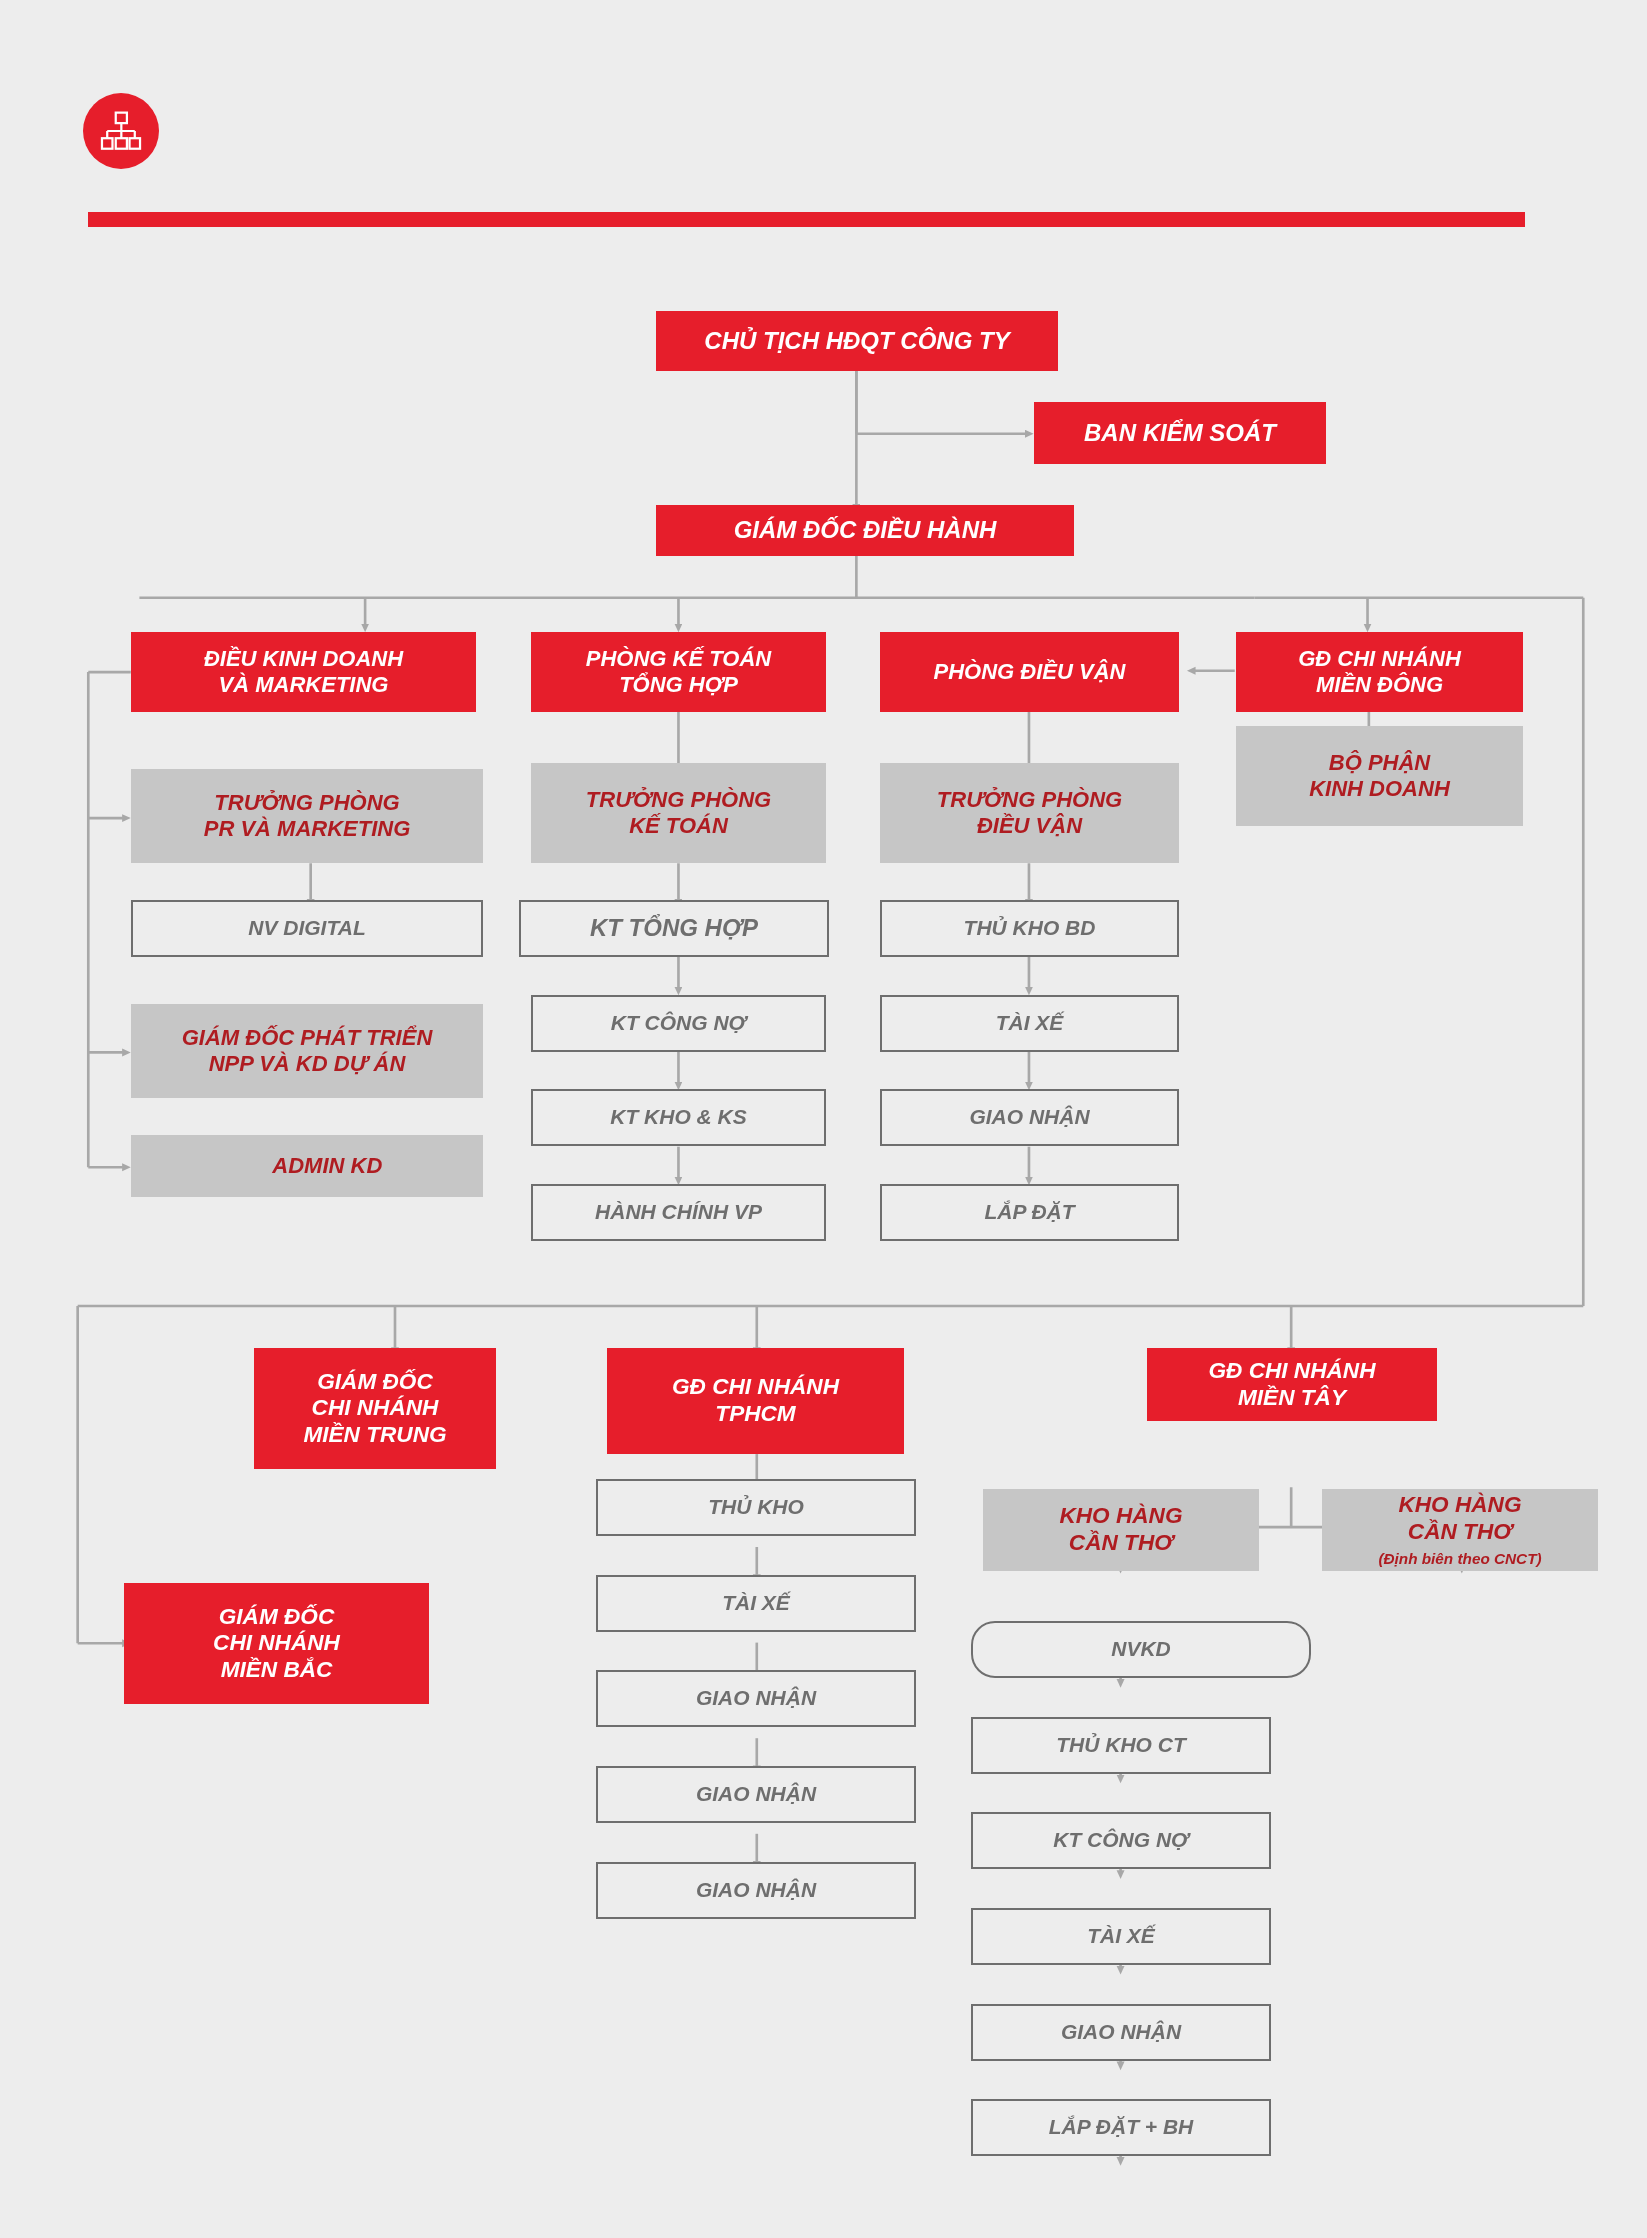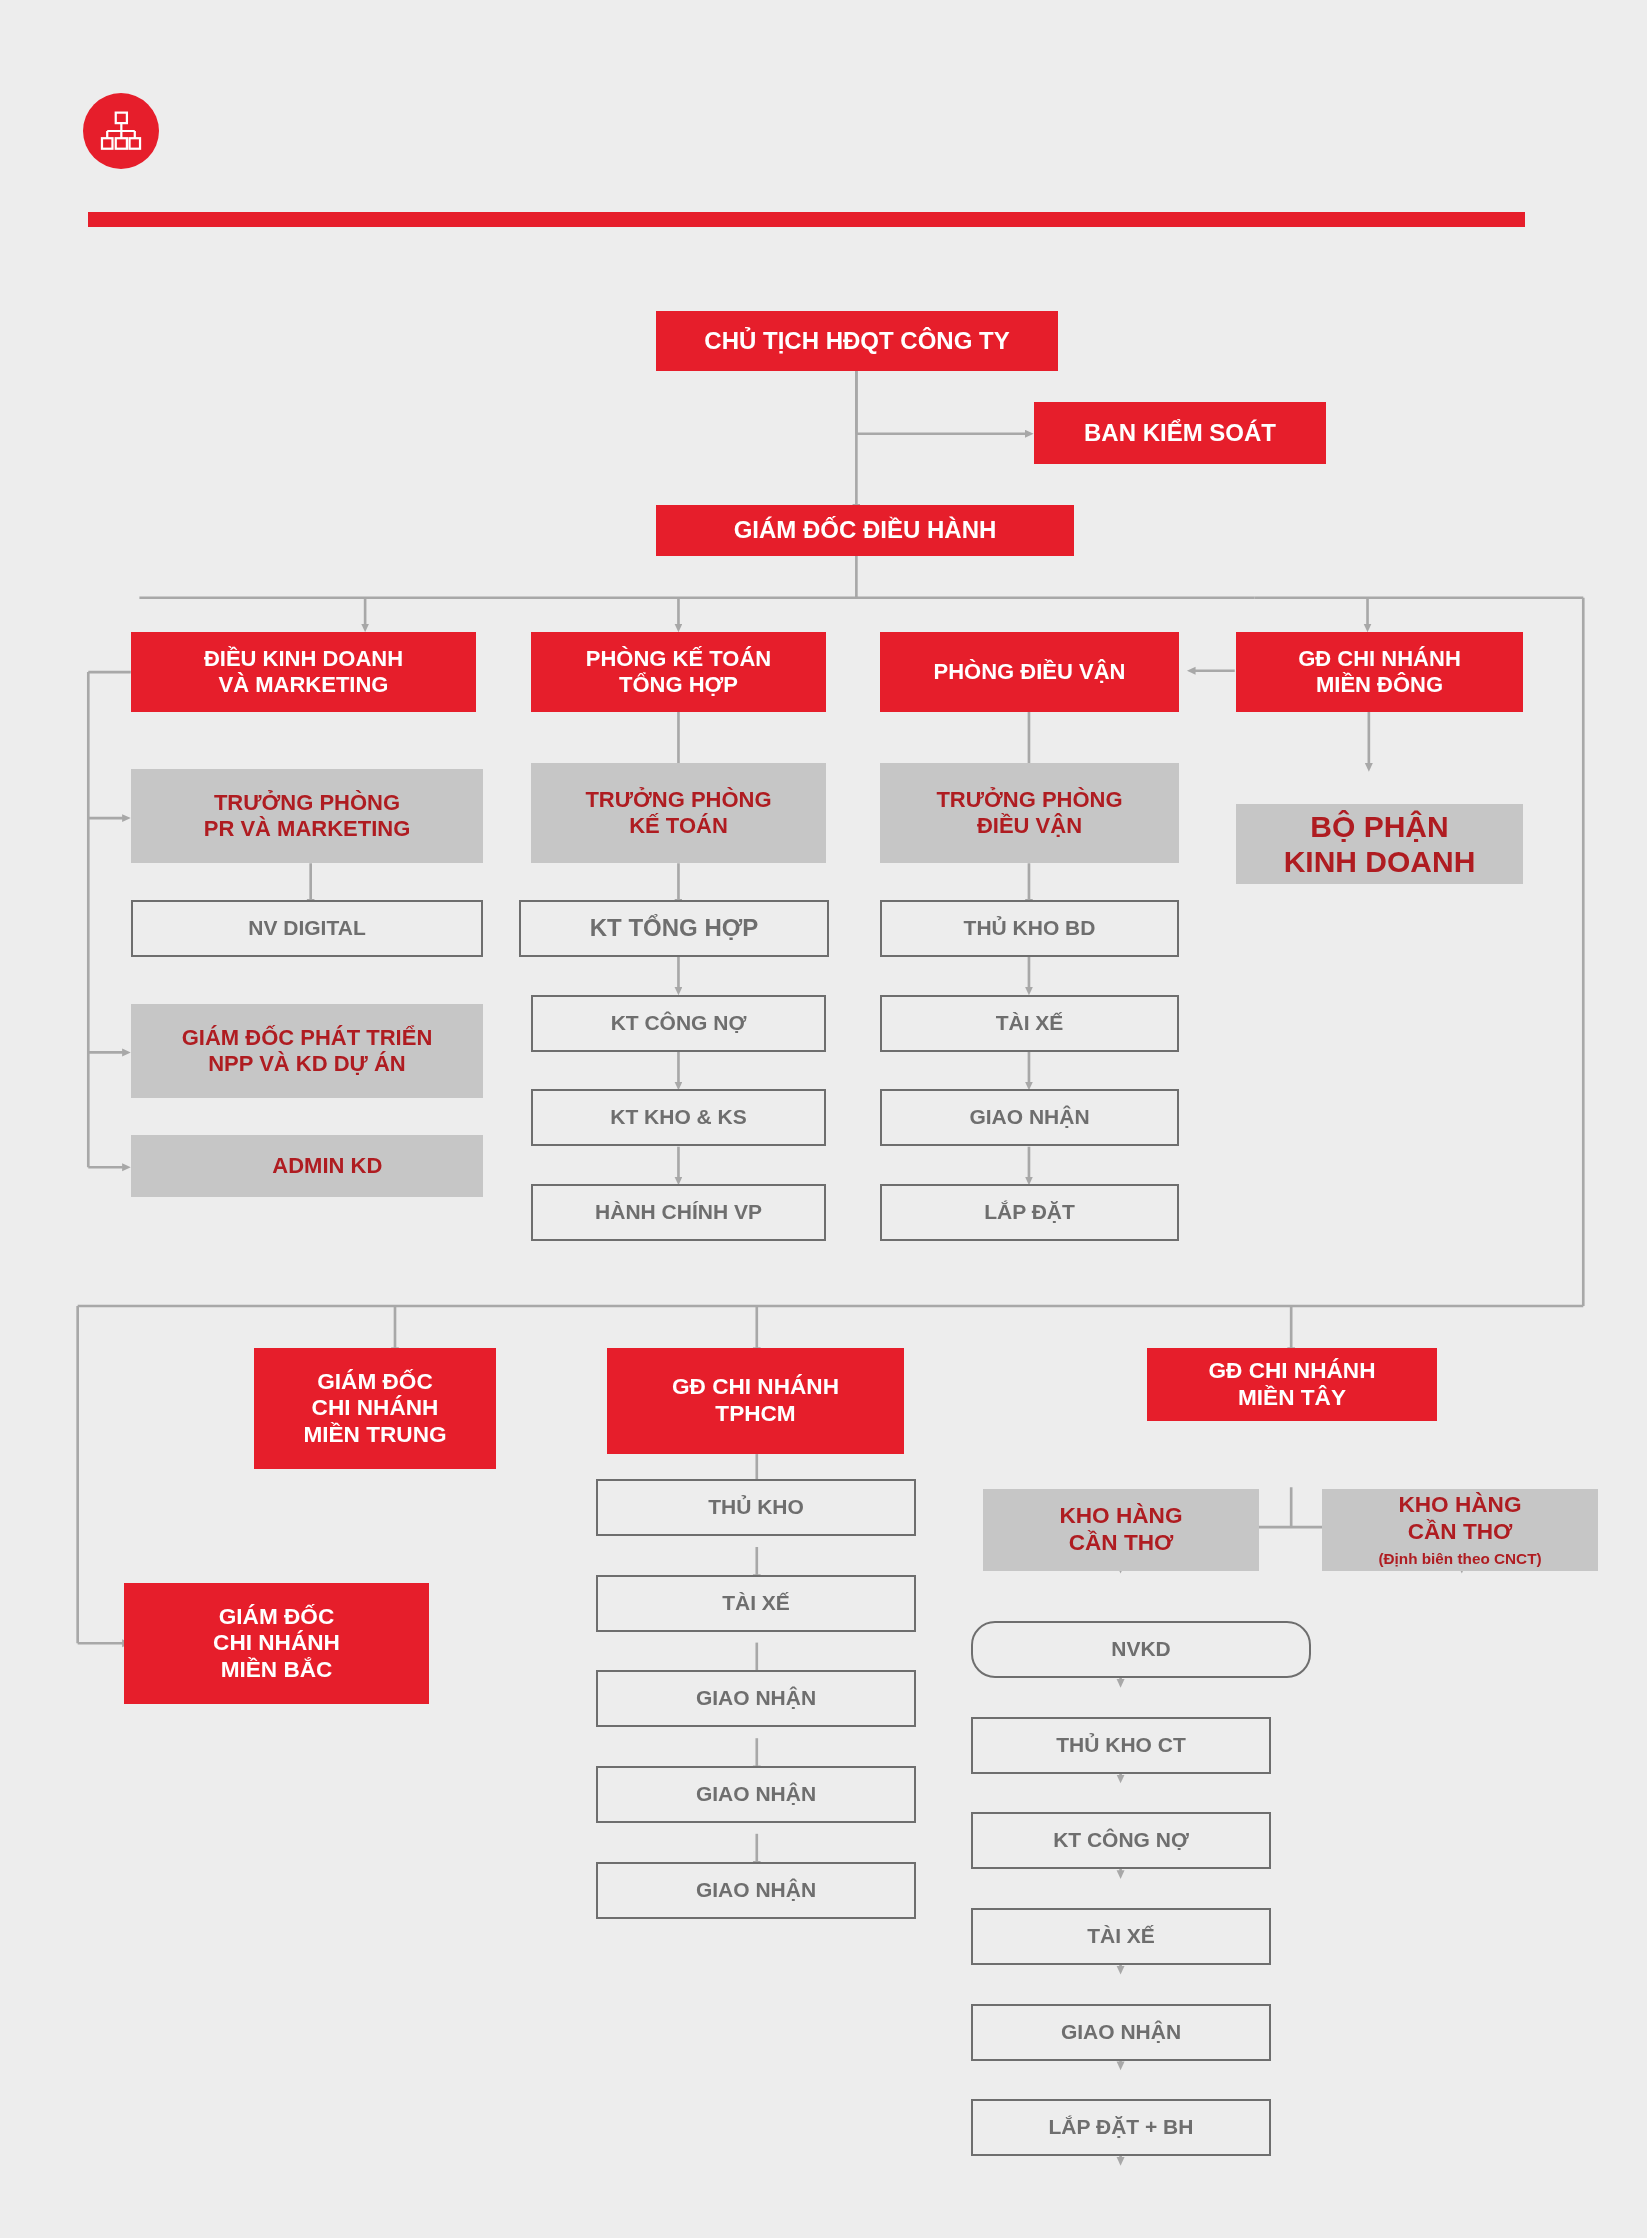--- a/index.html
+++ b/index.html
@@ -35,20 +35,21 @@
   #wires { position:absolute; left:0; top:0; width:1647px; height:2239px; pointer-events:none; }
 
   
   .node {
     position:absolute;
     display:flex; align-items:center; justify-content:center;
     text-align:center;
     font-weight:bold;
     line-height:1.18;
     padding:2.7px 5.3px;
+    font-style:italic;
   }
   .n-red   { background:#E61E2B; color:#FFFFFF; }
   .n-gray  { background:#C6C6C6; color:#AF1C21; }
   .n-white { background:#EDEDED; color:#6E6E6E; border:2.7px solid #6E6E6E; }
 
   .sub-caption { display:block; font-size:15.3px; font-weight:bold; margin-top:4px; }
 </style>
 </head>
 <body>
 
@@ -234,21 +235,21 @@
 </div>
 
 <div class="node n-white" style="left:880px; top:1089px; width:299px; height:57px; font-size:21px;">
   <span>GIAO NHẬN</span>
 </div>
 
 <div class="node n-white" style="left:880px; top:1184px; width:299px; height:57px; font-size:21px;">
   <span>LẮP ĐẶT</span>
 </div>
 
-<div class="node n-gray" style="left:1236px; top:804px; width:287px; height:80px; font-size:30px; white-space:pre-line;">
+<div class="node n-gray" style="left:1236px; top:726px; width:287px; height:100px; font-size:22px; white-space:pre-line;">
   <span>BỘ PHẬN
 KINH DOANH</span>
 </div>
 
 <div class="node n-red" style="left:254px; top:1348px; width:242px; height:121px; font-size:22.6px; white-space:pre-line;">
   <span>GIÁM ĐỐC
 CHI NHÁNH
 MIỀN TRUNG</span>
 </div>
 

